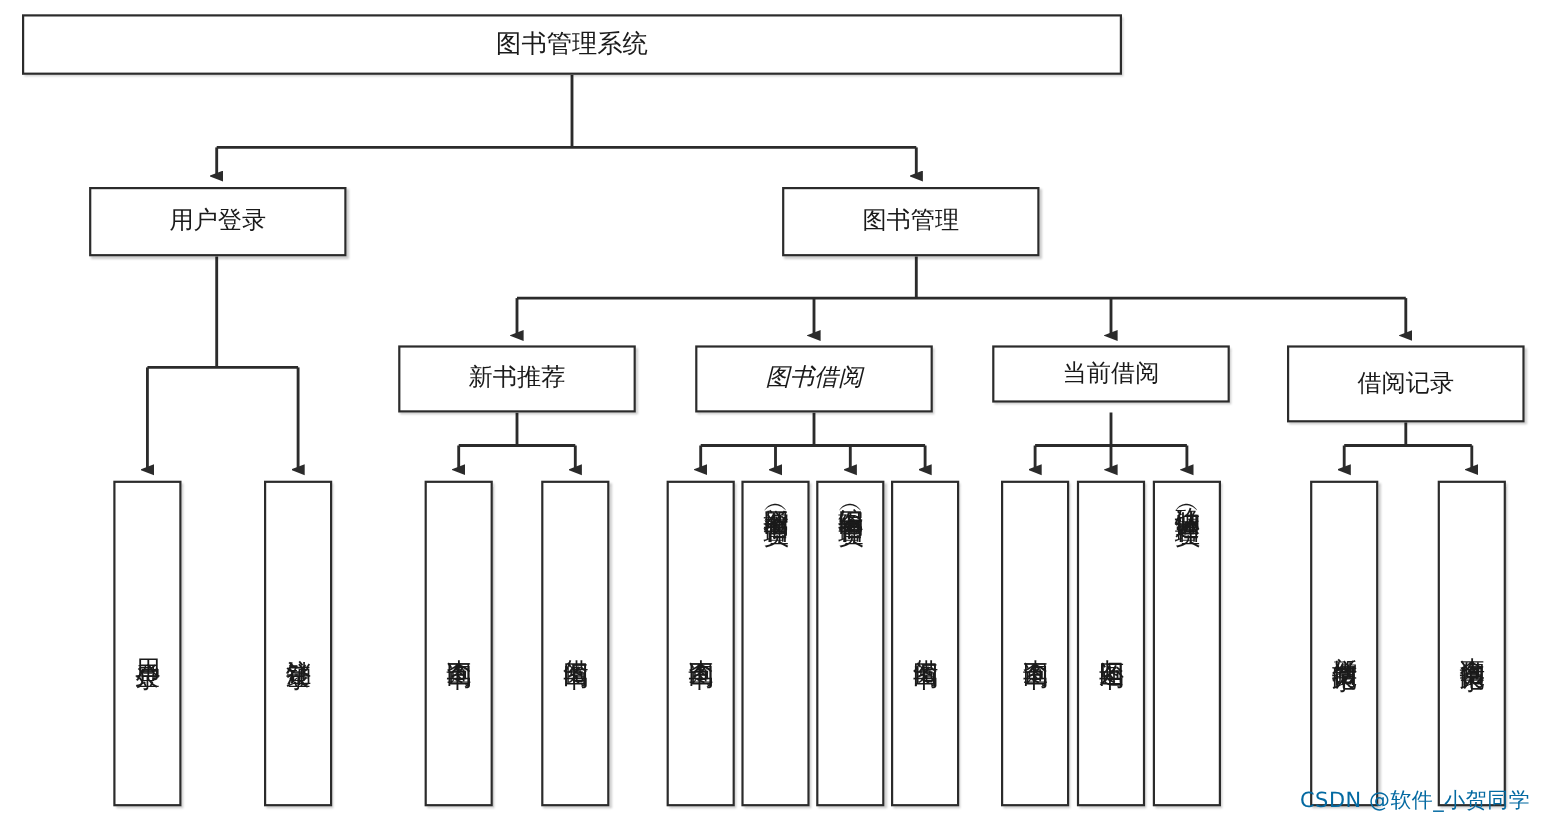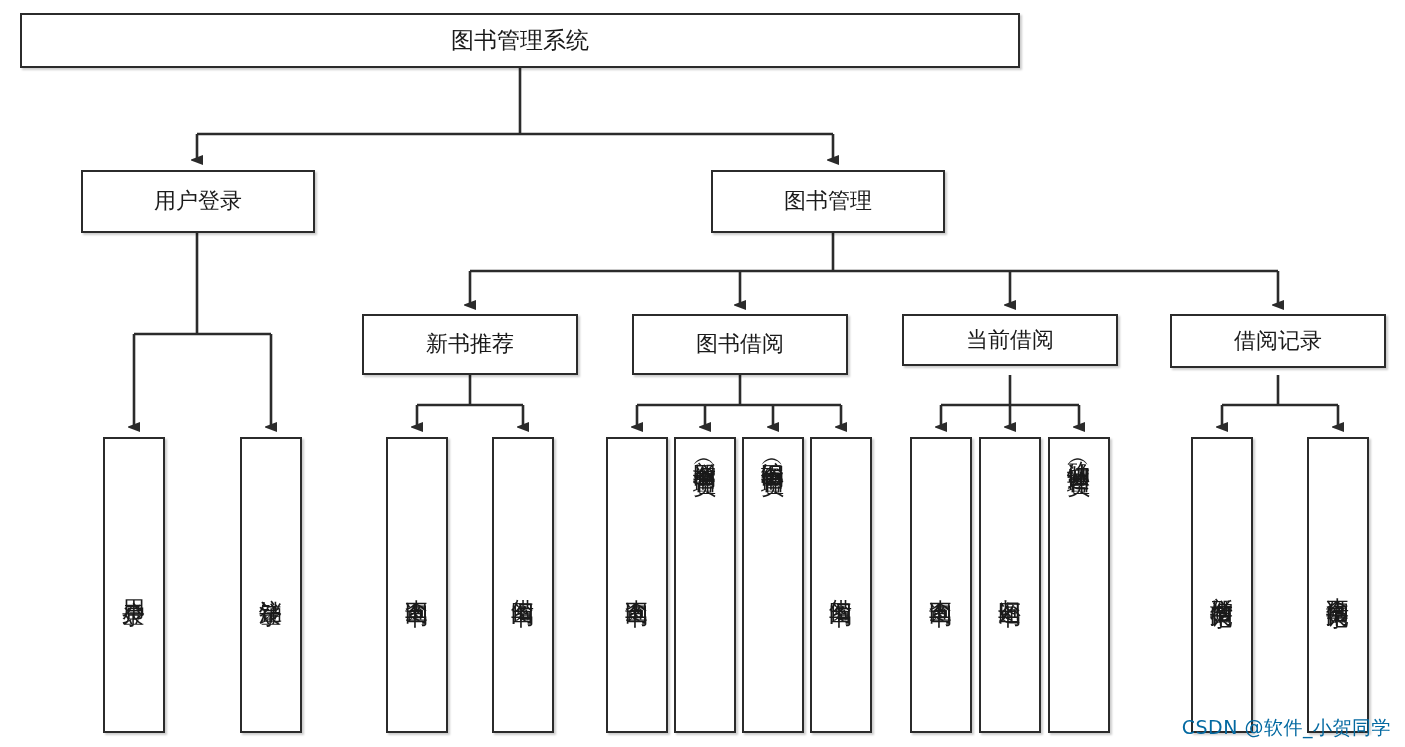--- a/index.html
+++ b/index.html
@@ -134,27 +134,27 @@
   <div class="node node-branch" style="left:81px; top:170px; width:234px; height:63px;">
     <span>用户登录</span>
   </div>
   <div class="node node-branch" style="left:362px; top:314px; width:216px; height:61px;">
     <span>新书推荐</span>
   </div>
 
   <div class="node node-branch" style="left:711px; top:170px; width:234px; height:63px;">
     <span>图书管理</span>
   </div>
-  <div class="node node-branch" style="left:632px; top:314px; width:216px; height:61px;">
+  <div class="node node-branch" style="left:632px; top:314px; width:216px; height:61px;font-style:italic;">
     <span>图书借阅</span>
   </div>
   <div class="node node-branch" style="left:902px; top:314px; width:216px; height:52px;">
     <span>当前借阅</span>
   </div>
-  <div class="node node-branch" style="left:1170px; top:314px; width:216px; height:54px;">
+  <div class="node node-branch" style="left:1170px; top:314px; width:216px; height:70px;">
     <span>借阅记录</span>
   </div>
 
   <div class="node node-leaf center-v" style="left:103px; top:437px; width:62px; height:296px;">
     <span class="leaf-text">用户登录</span>
   </div>
   <div class="node node-leaf center-v" style="left:240px; top:437px; width:62px; height:296px;">
     <span class="leaf-text">注销登录</span>
   </div>
 

